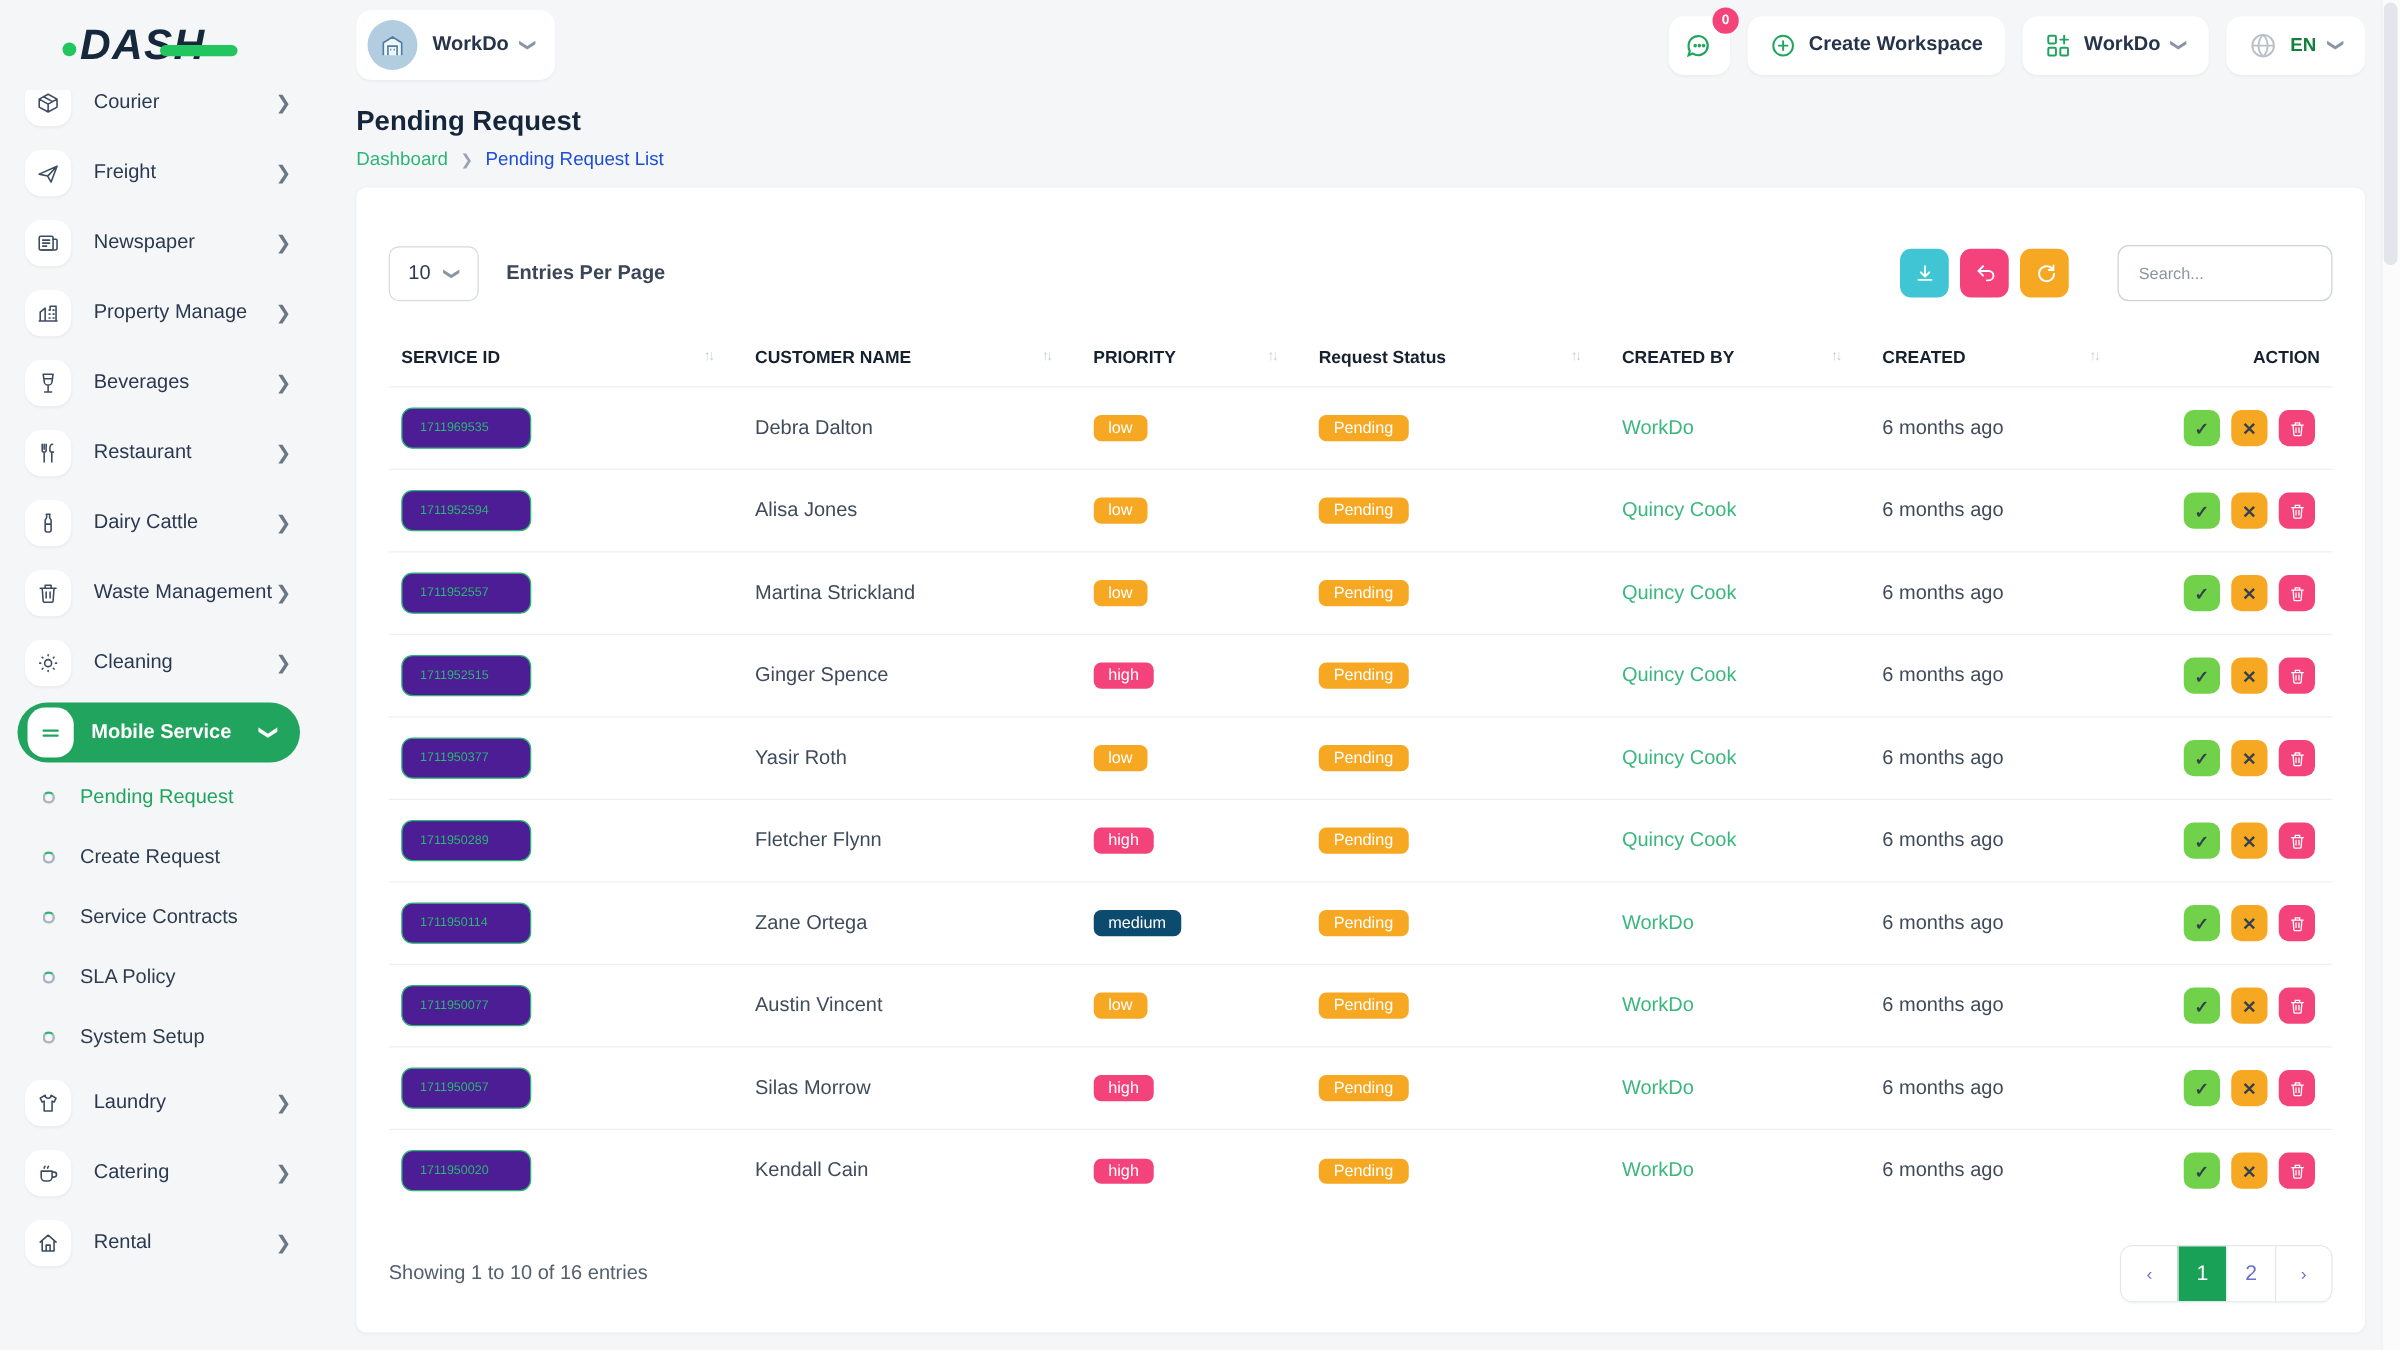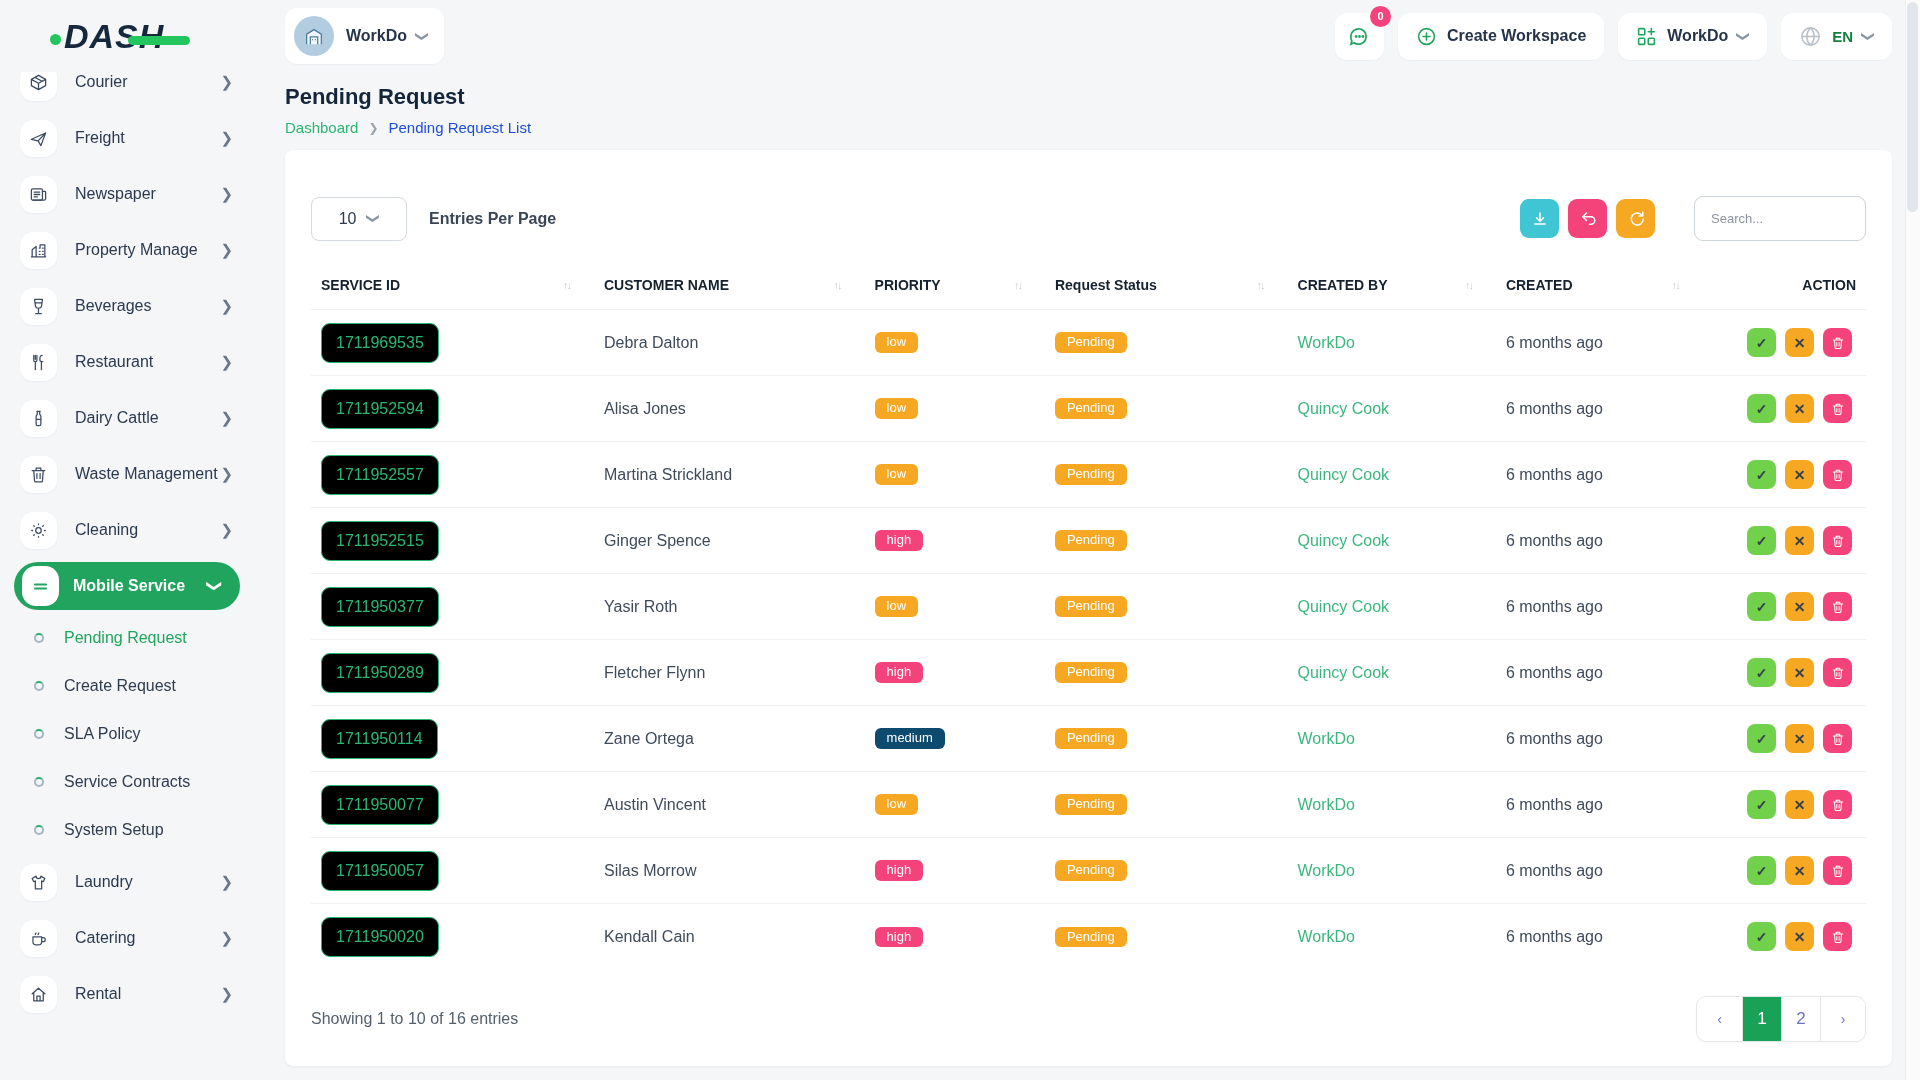--- a/index.html
+++ b/index.html
@@ -57,40 +57,40 @@
   
   .content { padding:12px 28px 0 2px; }
   .page-title { font-size:22px; font-weight:700; color:#15263a; }
   .breadcrumb { margin-top:9px; font-size:15px; display:flex; align-items:center; gap:10px; }
   .breadcrumb .home { color:#2bb673; cursor:pointer; }
   .breadcrumb .sep { color:#9aa4af; font-size:12px; }
   .breadcrumb .cur { color:#1d4ed8; }
 
   .card { margin-top:14px; background:#fff; border-radius:8px; box-shadow:0 1px 3px rgba(20,35,60,.06); padding:26px 26px 18px; height:916px; }
   .controls { display:flex; align-items:center; margin-top:20px; }
-  .pp-select { width:96px; height:44px; border:1px solid #d4dae0; border-radius:8px; display:flex; align-items:center; justify-content:center; gap:12px; font-size:16px; color:#2e3b4e; cursor:pointer; background:#fff; }
+  .pp-select { width:72px; height:44px; border:1px solid #d4dae0; border-radius:8px; display:flex; align-items:center; justify-content:center; gap:12px; font-size:16px; color:#2e3b4e; cursor:pointer; background:#fff; }
   .pp-label { margin-left:22px; font-size:16px; color:#3a4656; font-weight:600; }
   .ctl-right { margin-left:auto; display:flex; align-items:center; gap:9px; }
   .sq-btn { width:39px; height:39px; border-radius:9px; border:none; display:flex; align-items:center; justify-content:center; cursor:pointer; }
   .sq-btn svg { width:18px; height:18px; stroke:#fff; fill:none; stroke-width:2; stroke-linecap:round; stroke-linejoin:round; }
   .btn-export { background:#3fc5d4; }
   .btn-back { background:#f4437b; }
   .btn-refresh { background:#f6a823; }
   .search-box { width:172px; height:45px; margin-left:30px; border:1px solid #ccd3da; border-radius:9px; padding:0 16px; font-size:13px; color:#2e3b4e; outline:none; font-family:inherit; }
   .search-box::placeholder { color:#8a94a0; }
 
   
   table { width:100%; border-collapse:collapse; margin-top:30px; table-layout:fixed; }
   col.c-id{width:18.2%} col.c-name{width:17.4%} col.c-pri{width:11.6%} col.c-status{width:15.6%} col.c-by{width:13.4%} col.c-created{width:13.3%} col.c-action{width:10.5%}
   thead th { text-align:left; font-size:14px; font-weight:700; color:#15212f; padding:6px 10px 16px 10px; }
   thead th .hwrap { display:flex; align-items:center; }
   thead th .sort { margin-left:auto; margin-right:14px; color:#c8ced6; font-size:11px; letter-spacing:-2px; font-weight:400; }
   thead th.ta-r .hwrap { justify-content:flex-end; }
   tbody td { border-top:1px solid #eef0f3; height:66px; padding:0 10px; font-size:16px; color:#3f4b5b; }
-  .id-badge { display:inline-block; min-width:104px; text-align:center; padding:10px 14px; border:1.5px solid #2bb673; border-radius:9px; color:#2bb673; font-size:16px; cursor:pointer; background:#000000; }
+  .id-badge { display:inline-block; min-width:104px; padding:10px 14px; border:1.5px solid #2bb673; border-radius:9px; color:#2bb673; font-size:10px; cursor:pointer; background:#4c1d95; }
   .badge { display:inline-block; padding:2px 12px; border-radius:6px; color:#fff; font-size:13px; line-height:1.25; }
   .badge.low, .badge.pending { background:#f6a823; }
   .badge.high { background:#f4437b; }
   .badge.medium { background:#0c4a6e; }
   .by-link { color:#3bb77e; cursor:pointer; }
   .actions { display:flex; gap:9px; justify-content:flex-end; padding-right:4px; }
   .act-btn { width:29px; height:29px; border-radius:8px; border:none; display:flex; align-items:center; justify-content:center; cursor:pointer; font-size:14px; color:#33414d; font-weight:700; }
   .act-approve { background:#71d14b; }
   .act-reject { background:#f6a823; }
   .act-delete { background:#f4437b; }
@@ -219,25 +219,25 @@
             <div class="sub-item active">
               <span class="ring"></span>
               <span class="slbl">Pending Request</span>
             </div>
             <div class="sub-item">
               <span class="ring"></span>
               <span class="slbl">Create Request</span>
             </div>
             <div class="sub-item">
               <span class="ring"></span>
-              <span class="slbl">SLA Policy</span>
+              <span class="slbl">Service Contracts</span>
             </div>
             <div class="sub-item">
               <span class="ring"></span>
-              <span class="slbl">Service Contracts</span>
+              <span class="slbl">SLA Policy</span>
             </div>
             <div class="sub-item">
               <span class="ring"></span>
               <span class="slbl">System Setup</span>
             </div>
           </div>
           <div class="side-item">
             <span class="ibox">
               <svg viewBox="0 0 24 24">
                 <path d="M9 4 4 7l2 4 2-1v10h8V10l2 1 2-4-5-3a3 3 0 0 1-6 0z"></path>

